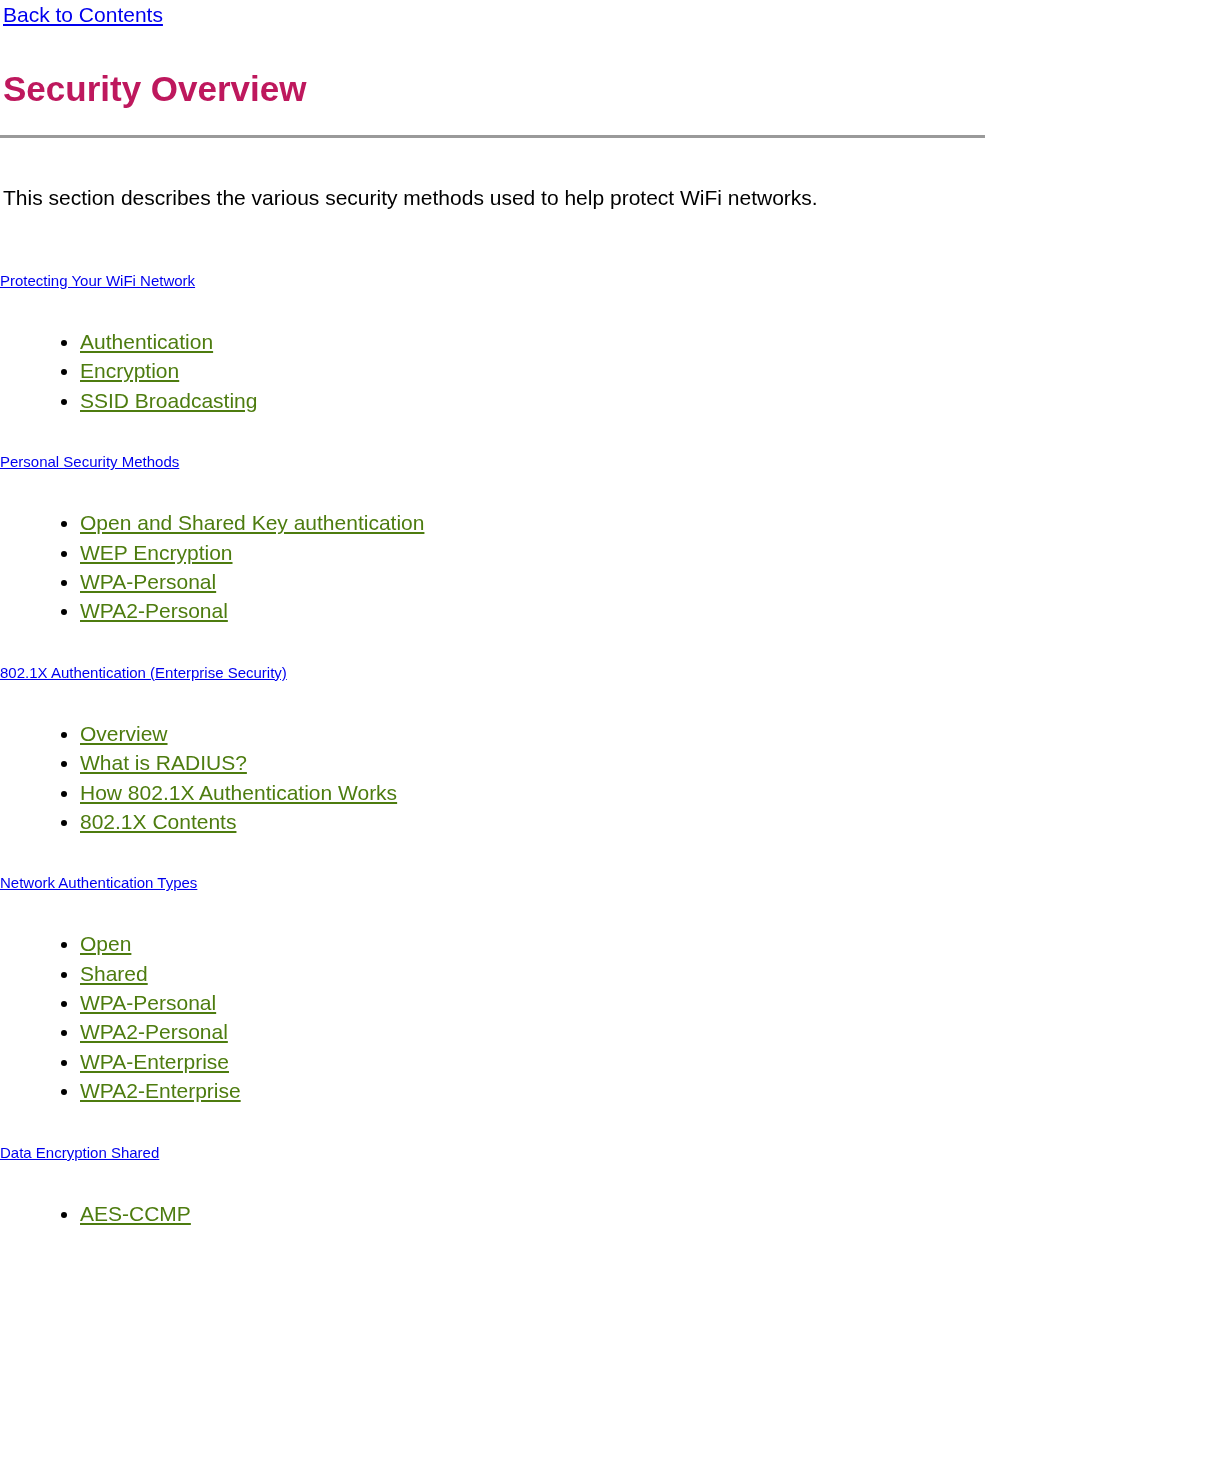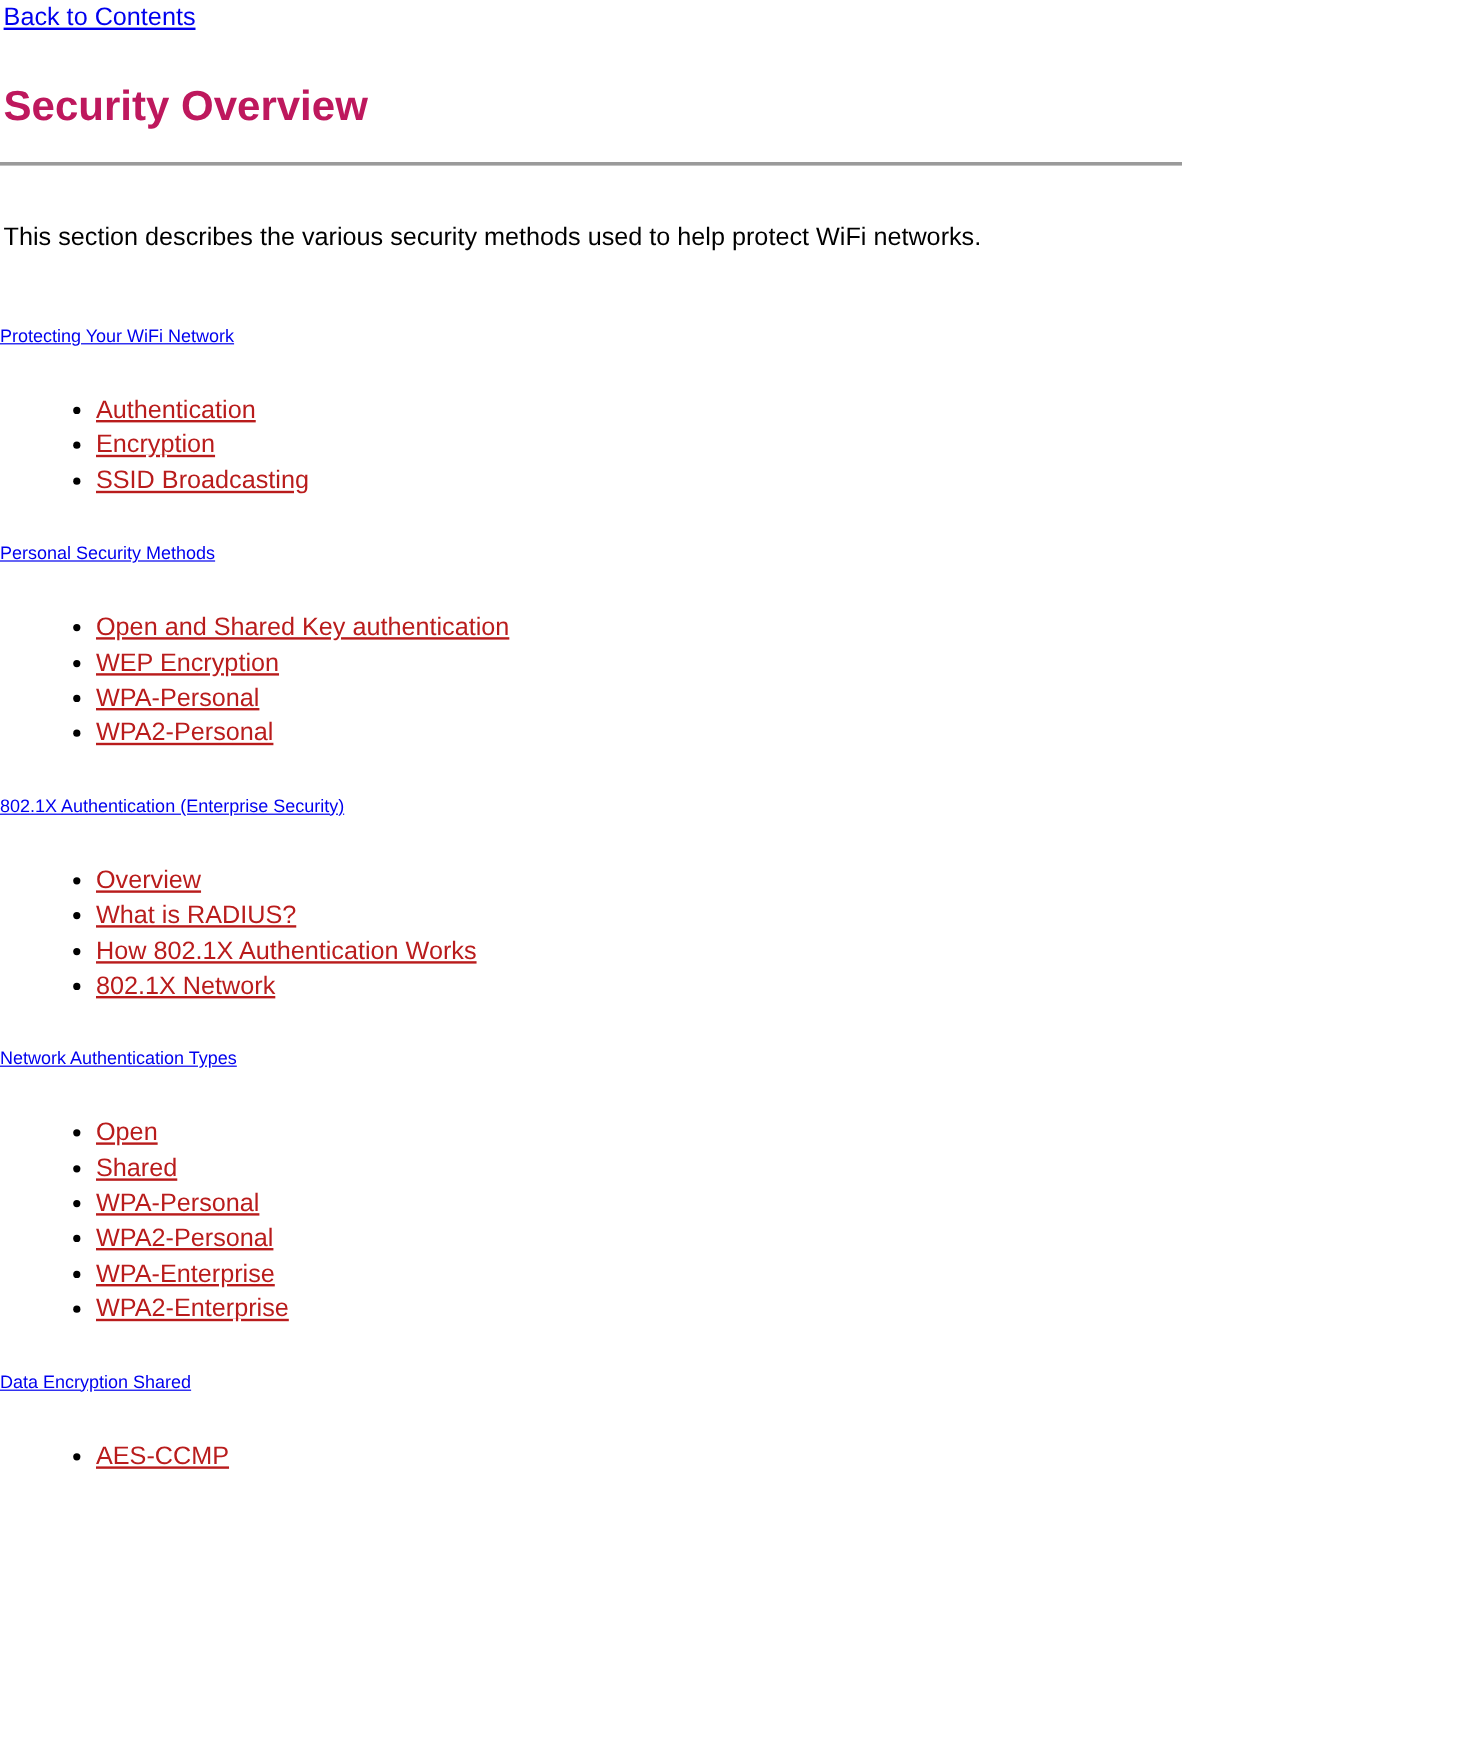--- a/index.html
+++ b/index.html
@@ -48,21 +48,21 @@
       list-style-type: disc;
       margin: 0 0 38px 0;
       padding-left: 80px;
     }
     li {
       font-size: 21px;
       line-height: 1.4;
       color: #000;
     }
     li a {
-      color: #b91c1c;
+      color: #4d7c0f;
     }
   </style>
 </head>
 <body>
 
 <div class="page">
   <a href="#" class="back-link">Back to Contents</a>
   <h1>Security Overview</h1>
   <hr>
   <p class="intro">This section describes the various security methods used to help protect WiFi networks.</p>
@@ -80,21 +80,21 @@
     <li><a href="#">WEP Encryption</a></li>
     <li><a href="#">WPA-Personal</a></li>
     <li><a href="#">WPA2-Personal</a></li>
   </ul>
 
   <a href="#" class="section-link">802.1X Authentication (Enterprise Security) </a>
   <ul>
     <li><a href="#">Overview</a></li>
     <li><a href="#">What is RADIUS?</a></li>
     <li><a href="#">How 802.1X Authentication Works</a></li>
-    <li><a href="#">802.1X Network</a></li>
+    <li><a href="#">802.1X Contents</a></li>
   </ul>
 
   <a href="#" class="section-link">Network Authentication Types </a>
   <ul>
     <li><a href="#">Open</a></li>
     <li><a href="#">Shared</a></li>
     <li><a href="#">WPA-Personal </a></li>
     <li><a href="#">WPA2-Personal </a></li>
     <li><a href="#">WPA-Enterprise</a></li>
     <li><a href="#">WPA2-Enterprise</a></li>

